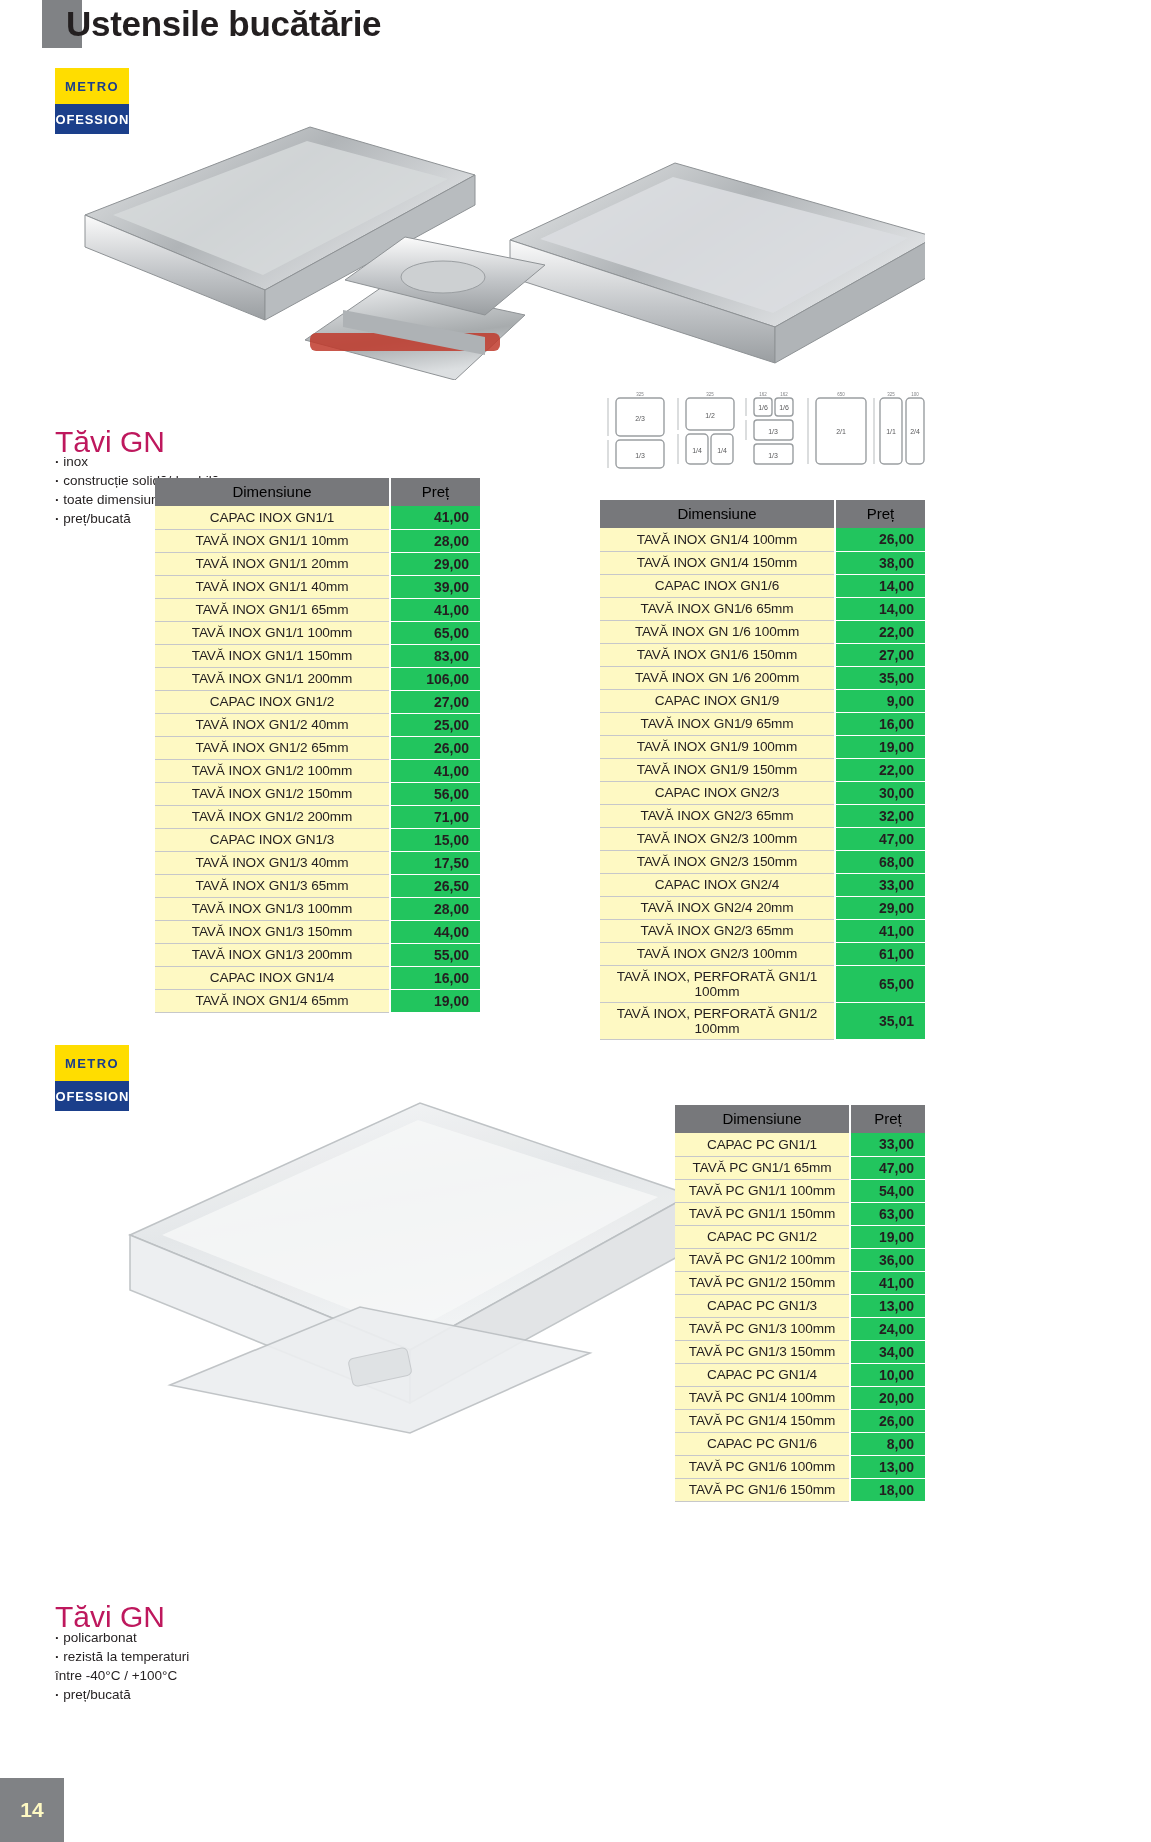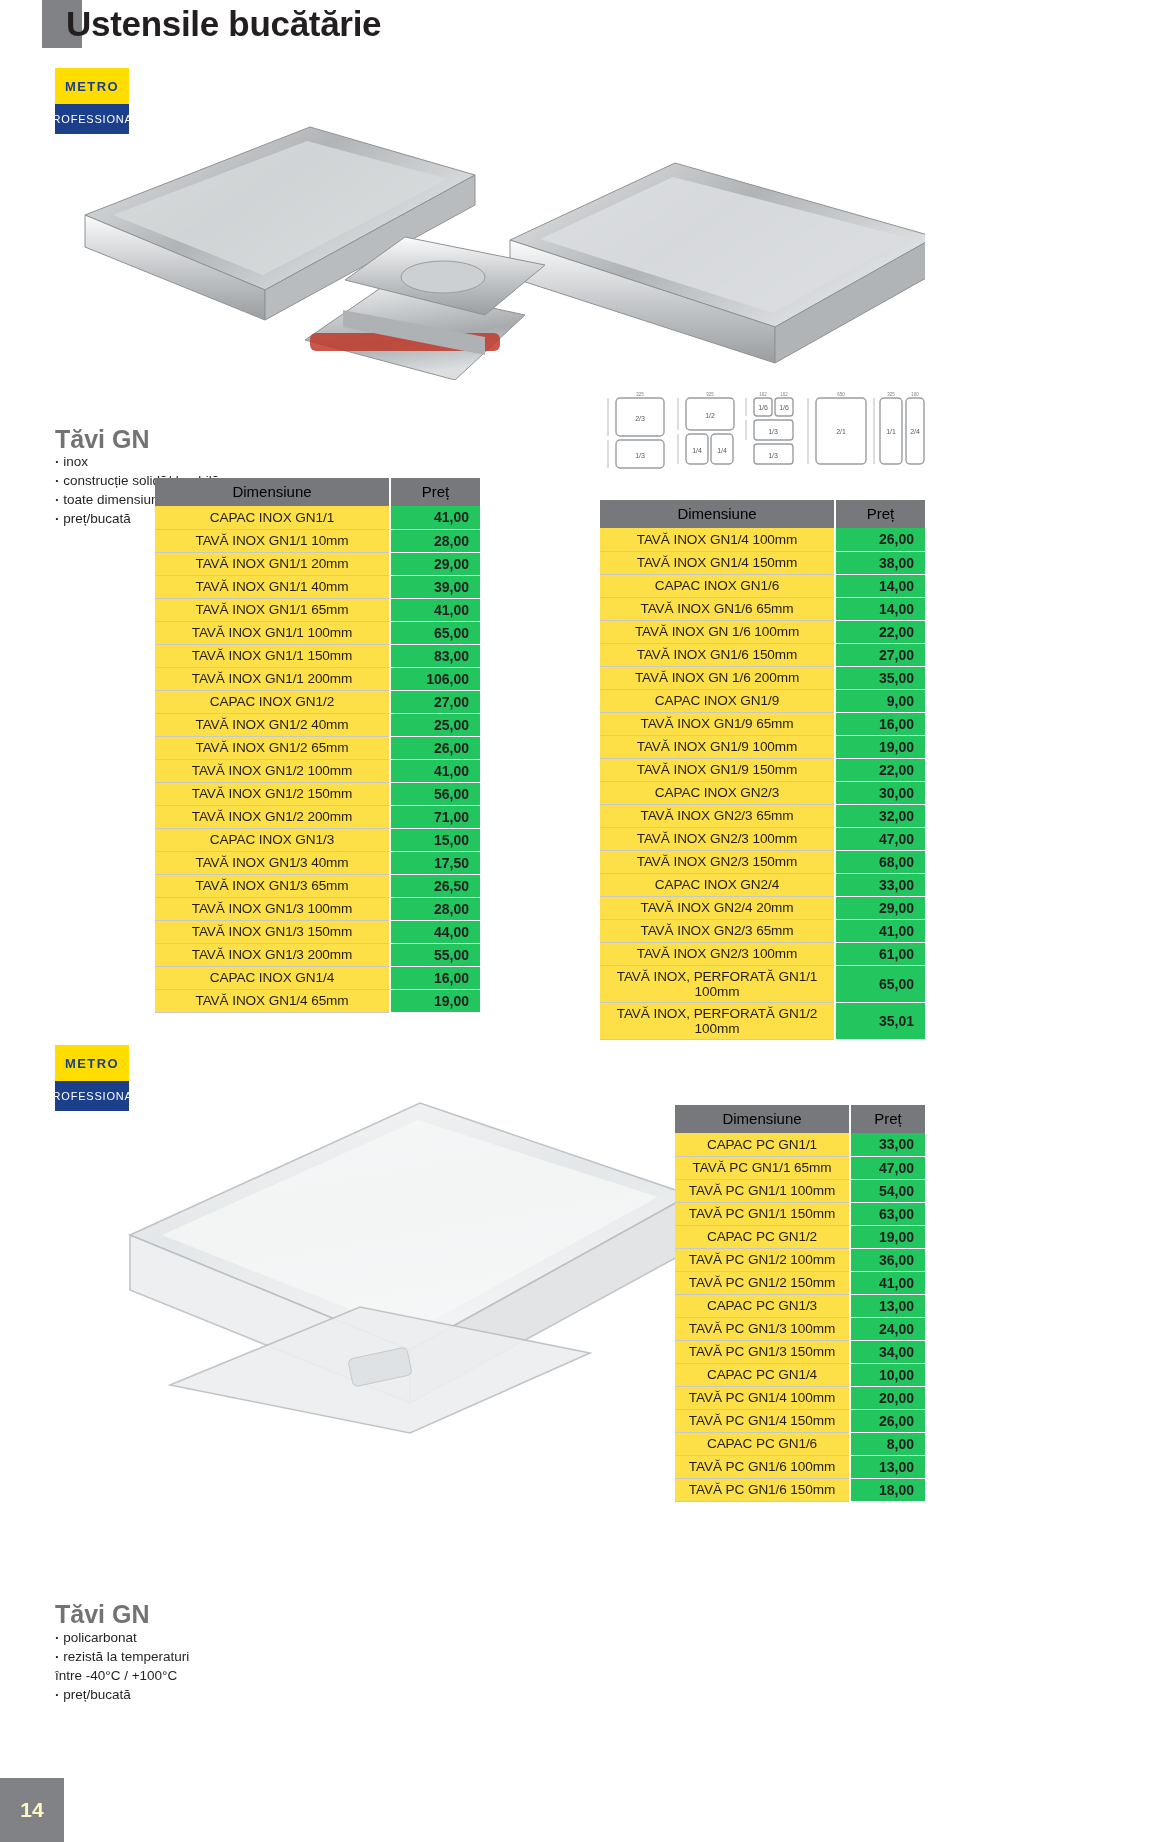--- a/index.html
+++ b/index.html
@@ -34,32 +34,32 @@
   }
   .logo .lg-top span {
     font-size: 13px; font-weight: bold; letter-spacing: 1.4px;
     color: #1b3f8b; font-family: "Liberation Sans", sans-serif;
   }
   .logo .lg-bot {
     width: 74px; height: 30px; background: #1b3f8b;
     display: flex; align-items: center; justify-content: center;
   }
   .logo .lg-bot span {
-    font-size: 11px; font-weight: normal; letter-spacing: 0.8px; color: #ffffff;
+    font-size: 13px; font-weight: bold; letter-spacing: 0.8px; color: #ffffff;
   }
   #logo1 { left: 55px; top: 68px; }
   #logo2 { left: 55px; top: 1045px; }
 
   
   .photo { position: absolute; overflow: hidden; }
   #photo-inox { left: 55px; top: 105px; width: 870px; height: 275px; }
   #photo-pc   { left: 110px; top: 1085px; width: 600px; height: 420px; }
 
   
-  .sec-title { position: absolute; font-size: 25px; font-weight: bold; color: #737373; }
+  .sec-title { position: absolute; font-size: 30px; font-weight: normal; color: #be185d; }
   .bullets { position: absolute; font-size: 13.5px; line-height: 19px; color: #231f20; }
   .bullets div::before { content: "\00B7  "; font-weight: bold; }
 
   #sec-inox-title { left: 55px; top: 425px; }
   #sec-inox-bullets { left: 55px; top: 452px; }
   #sec-pc-title { left: 55px; top: 1600px; }
   #sec-pc-bullets { left: 55px; top: 1628px; }
 
   
   table.pt { position: absolute; border-collapse: collapse; font-size: 13.6px; }
@@ -67,21 +67,21 @@
     background: #77787b; color: #000000; font-weight: normal;
     font-size: 15px; padding: 5px 0 6px 0; text-align: center;
     border-right: 2px solid #ffffff;
   }
   table.pt th:last-child { border-right: none; }
   table.pt td {
     border-bottom: 1.5px solid #c7c8ca;
     padding: 3px 0 3px 0; height: 23px;
   }
   table.pt td.dim {
-    text-align: center; background: #fde047; color: #231f20;
+    text-align: center; background: #fef9c3; color: #231f20;
     font-size: 13.6px; letter-spacing: -0.1px;
   }
   table.pt td.pr {
     background: #22c55e; color: #231f20; font-weight: bold;
     text-align: right; padding-right: 11px;
     border-left: 2px solid #ffffff; border-bottom: 1.5px solid #ffffff;
     font-size: 14px;
   }
   #tbl-inox-left  { left: 155px; top: 478px; width: 325px; }
   #tbl-inox-left  td.dim, #tbl-inox-left th:first-child { width: 235px; }

